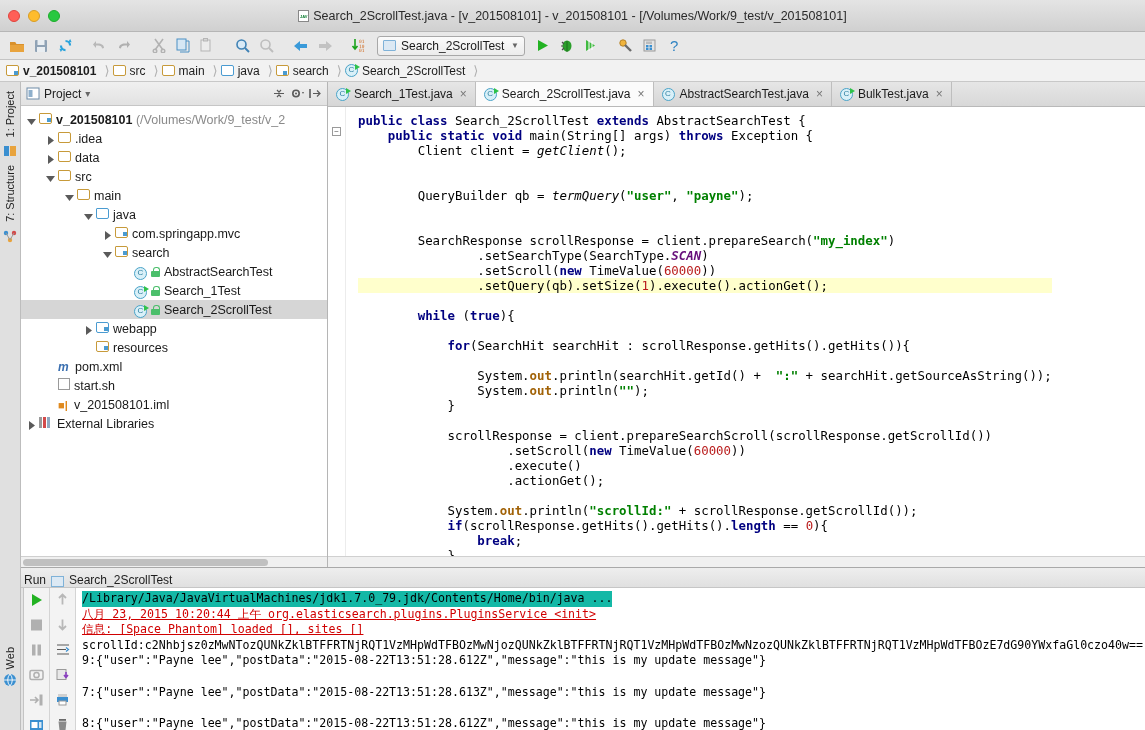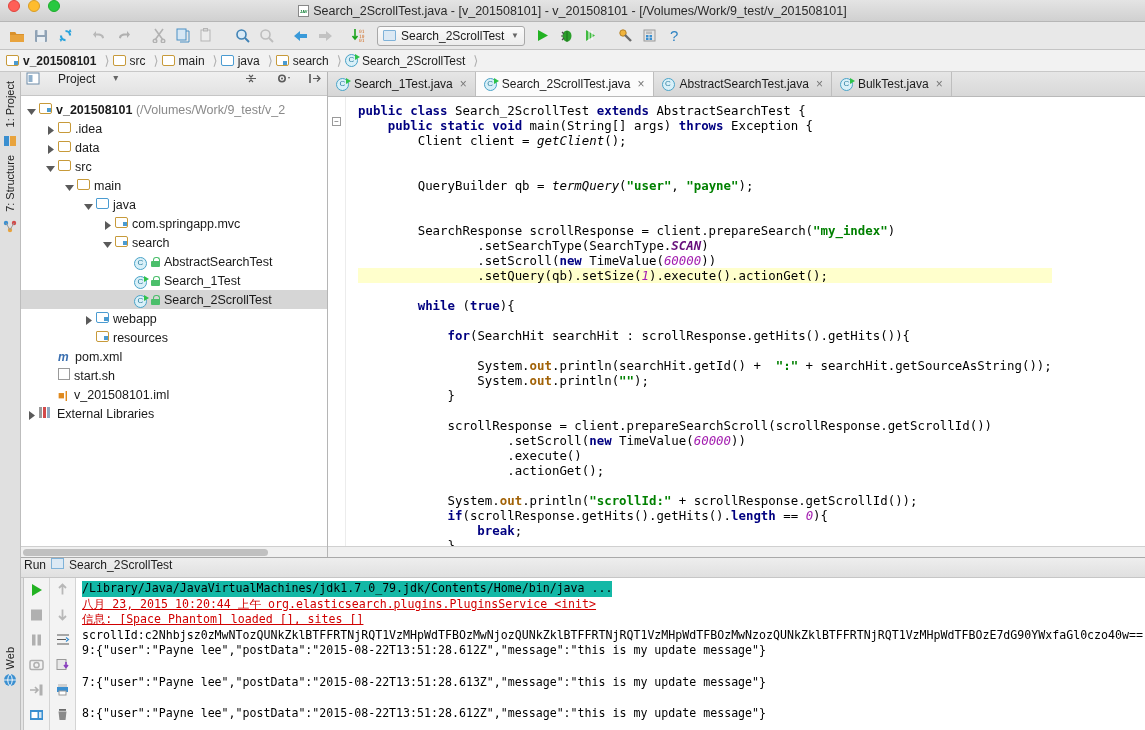--- a/index.html
+++ b/index.html
@@ -7,24 +7,24 @@
     width: 1145px; height: 730px;
     font-family: "Liberation Sans", sans-serif;
     font-size: 12px;
     background: #f0f0f0;
     overflow: hidden;
   }
   .app { position: relative; width: 1145px; height: 730px; }
 
   
   .titlebar {
-    height: 22px;
+    height: 32px;
     background: linear-gradient(#e4e4e4, #d0d0d0);
     border-bottom: 1px solid #b6b6b6;
-    display: flex; align-items: flex-start;
+    display: flex; align-items: center;
     position: relative;
   }
   .traffic { display: flex; gap: 8px; padding-left: 8px; align-items: center; }
   .tl { width: 12px; height: 12px; border-radius: 50%; display: block; }
   .tl.red { background: #ff5f57; border: 1px solid #e0443e; }
   .tl.yellow { background: #febc2e; border: 1px solid #d89d26; }
   .tl.green { background: #28c840; border: 1px solid #1dad2b; }
   .title-text {
     position: absolute; left: 0; right: 0; text-align: center;
     font-size: 12.5px; color: #2a2a2a; line-height: 22px;
@@ -102,22 +102,22 @@
   }
   .rail-ic { width: 14px; height: 14px; margin: 2px 0; }
 
   
   .project-panel {
     width: 307px; background: #fff; border-right: 1px solid #b5b5b5;
     display: flex; flex-direction: column;
   }
   .pp-head {
     height: 24px; background: linear-gradient(#f0f0f0,#e2e2e2);
-    border-bottom: 1px solid #c6c6c6; display: flex; align-items: flex-start;
-    padding: 0 5px; font-size: 12px; color: #222; gap: 18px;
+    border-bottom: 1px solid #c6c6c6; display: flex; align-items: center;
+    padding: 0 5px; font-size: 12px; color: #222; gap: 4px;
   }
   .pp-head .grow { flex: 1; }
   .pp-icon-sm { width: 14px; height: 14px; }
   .tree { flex: 1; overflow: hidden; padding-top: 4px; font-size: 12.5px; color:#1a1a1a; }
   .row { height: 19px; display: flex; align-items: center; white-space: nowrap; }
   .row.sel { background: #d6d6d6; }
   .tw { width: 9px; height: 9px; margin-right: 3px; flex: none; }
   .tw.none { visibility: hidden; }
   .node-ic { margin-right: 4px; flex: none; }
   .muted { color: #8a8a8a; }
@@ -147,32 +147,32 @@
     border:1px solid #9a9a9a; background:#fff; color:#555;
     font-size:8px; line-height:7px; text-align:center;
   }
   pre.code {
     margin: 0; padding: 6px 0 0 12px;
     font-family: "DejaVu Sans Mono", monospace;
     font-size: 12.4px; line-height: 15px; color: #000; white-space: pre;
   }
   .kw { color: #000080; font-weight: bold; }
   .str { color: #008000; font-weight: bold; }
-  .num { color: #a21caf; font-style: italic; }
+  .num { color: #b91c1c; }
   .mth { color: #000; font-style: italic; }
   .stat { color: #660e7a; font-style: italic; font-weight: bold; }
   .fld { color: #a16207; font-weight: bold; }
   .hl-line { background: #ffffcc; display: block; }
   .ed-scrollbar-h { height: 11px; background:#f0f0f0; border-top:1px solid #d0d0d0;}
 
   
   .console { height: 174px; display: flex; flex-direction: column; border-top: 1px solid #a9a9a9; background:#fff;}
   .console-head {
     height: 20px; background: linear-gradient(#eeeeee,#e0e0e0);
-    border-bottom: 1px solid #c6c6c6; display:flex; align-items:flex-start;
+    border-bottom: 1px solid #c6c6c6; display:flex; align-items:flex-end;
     padding-left: 24px; gap:5px; font-size:12px; color:#1d1d1d;
   }
   .console-body { flex:1; display:flex; overflow:hidden; }
   .console-rail { width:24px; background:#e4e4e4; border-right:1px solid #c4c4c4; }
   .console-tools {
     width:26px; background:#f3f3f3; border-right:1px solid #d4d4d4;
     display:flex; flex-direction:column; align-items:center; padding-top:5px; gap:8px;
   }
   .console-tools2 {
     width:26px; background:#f3f3f3; border-right:1px solid #d4d4d4;

